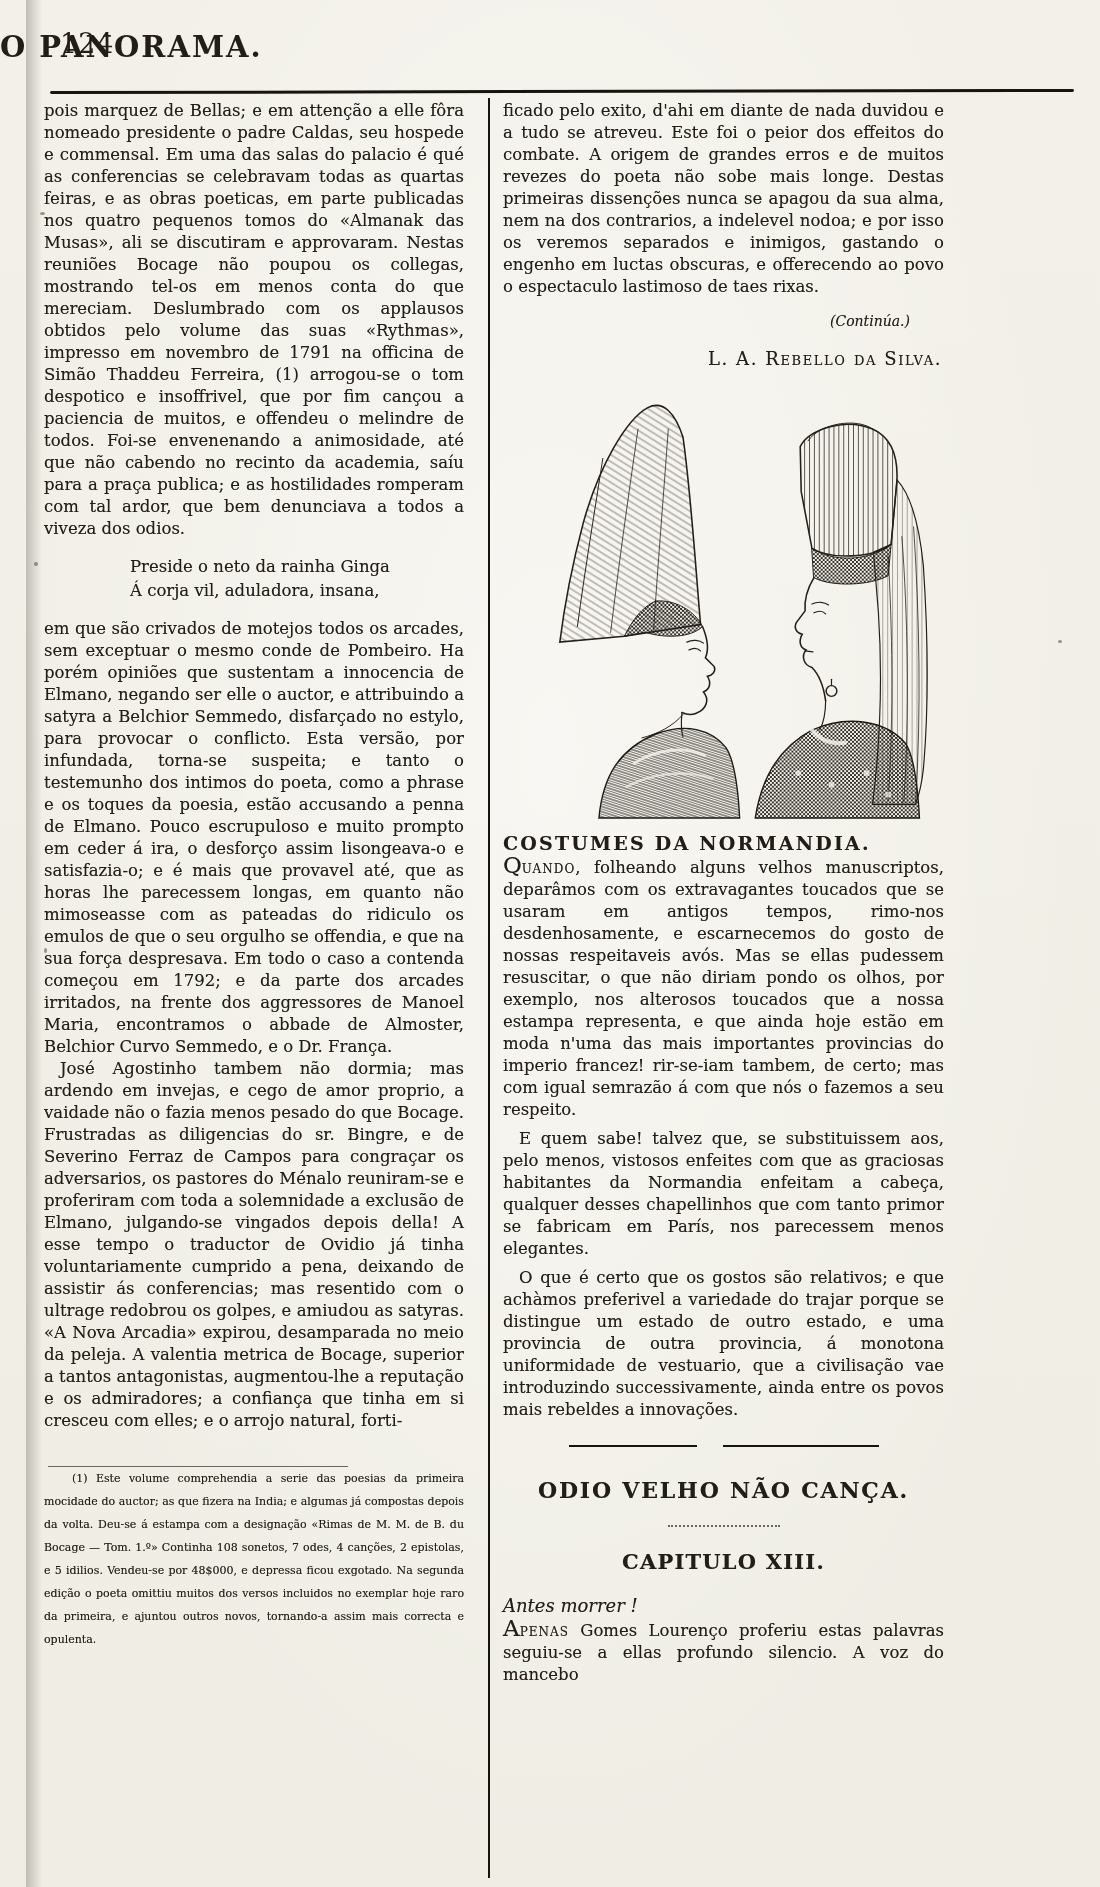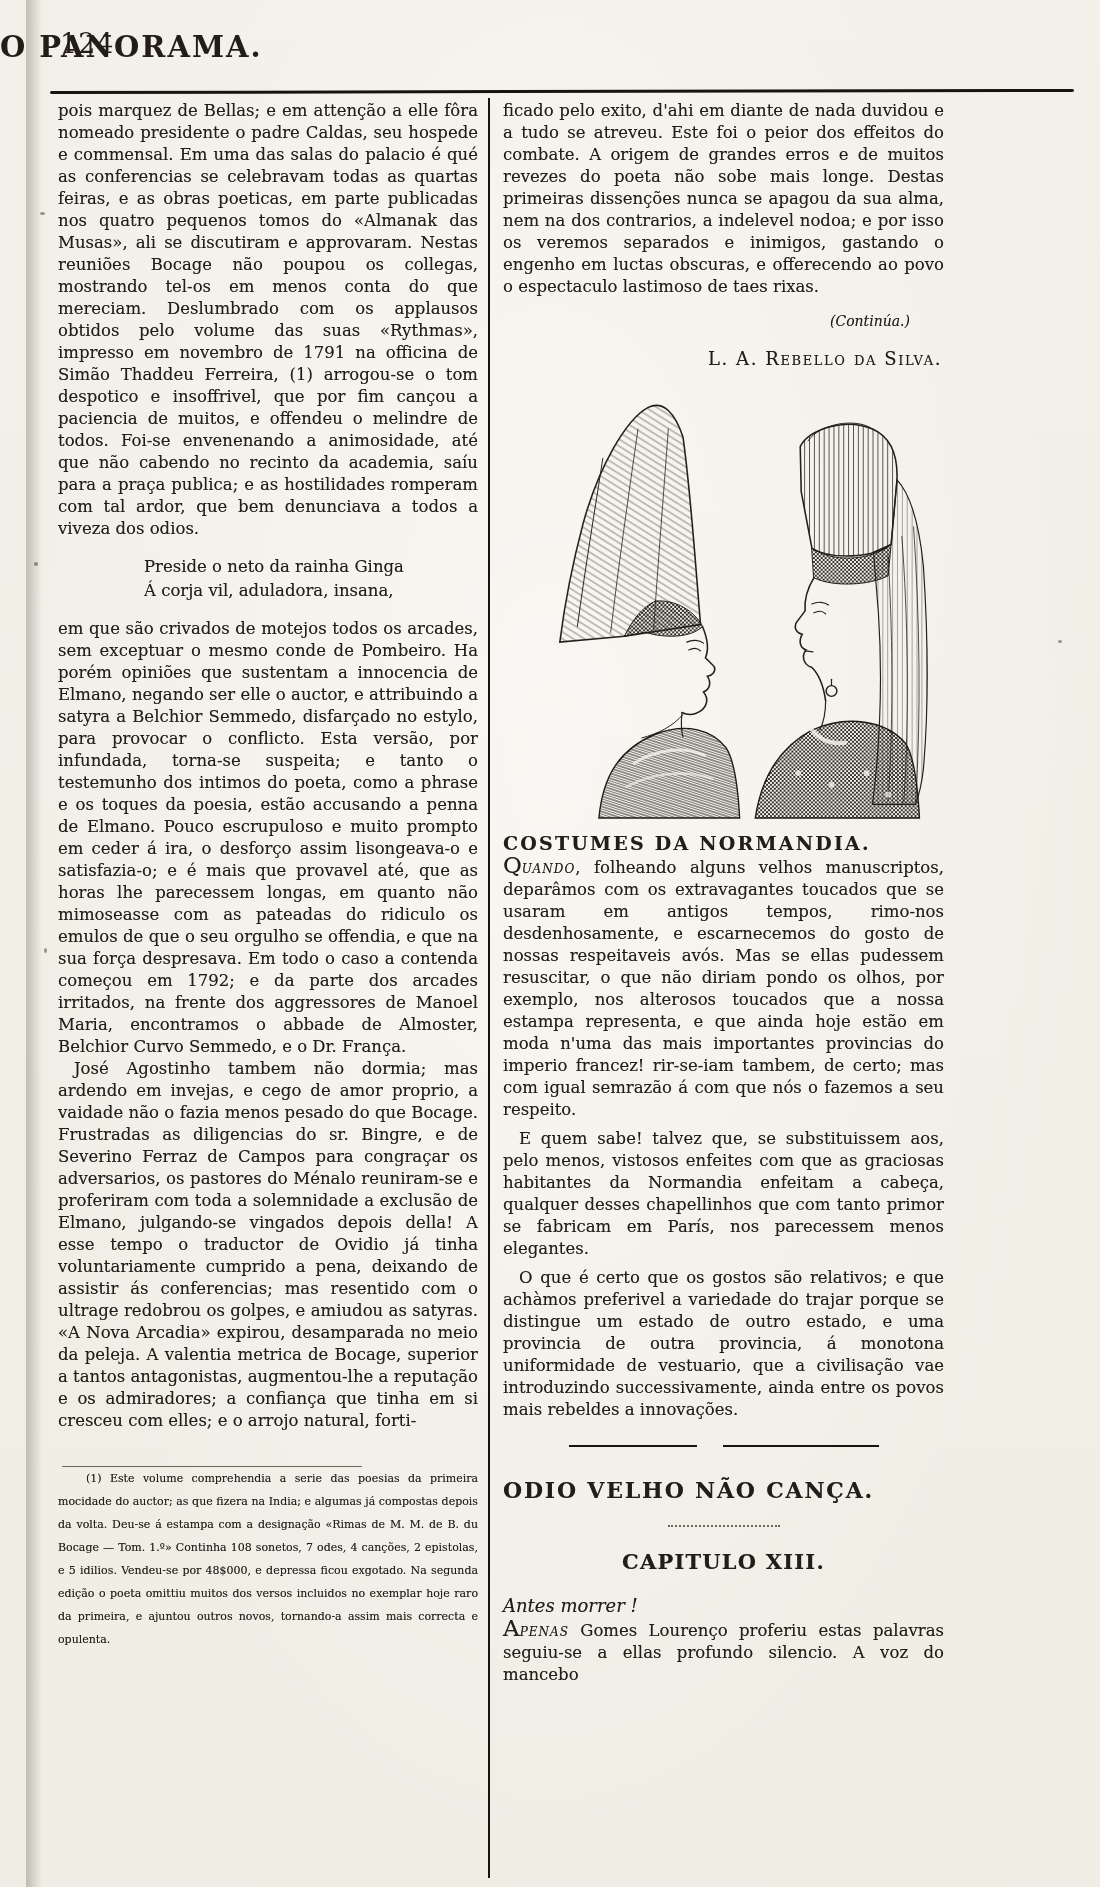--- a/index.html
+++ b/index.html
@@ -17,21 +17,21 @@
 
   .page-number{position:absolute;top:28px;left:60px;font-size:27px;letter-spacing:1px;}
   .masthead{position:absolute;top:30px;left:0;width:1010px;text-align:left;
     font-size:29px;font-weight:bold;letter-spacing:2px;}
   .head-rule{position:absolute;top:90px;left:50px;width:1024px;height:3px;
     background:#17130e;border-radius:2px;transform:rotate(-0.12deg);}
   .col-rule{position:absolute;top:98px;left:488px;width:2px;height:1780px;background:#17130e;}
 
   .col{position:absolute;top:100px;text-align:justify;font-size:16.5px;line-height:22px;
     text-shadow:0 0 0.4px rgba(30,25,18,0.45);}
-  .col-left{left:58px;width:420px;}
+  .col-left{left:44px;width:420px;}
   .col-right{left:503px;width:441px;}
   .col p{margin:0;}
   .indent{text-indent:16px;}
 
   .verse{margin:15px 0 15px 86px;text-align:left;line-height:24px;}
   .verse div{white-space:nowrap;}
 
   .footnote-rule{margin:34px 0 0 4px;width:300px;height:1px;background:#6e665a;}
   .footnote{margin-top:14px;font-size:11px;line-height:23px;text-indent:28px;}
 
@@ -39,28 +39,28 @@
   .signature{text-align:right;font-variant:small-caps;font-size:18px;letter-spacing:1.6px;
     margin:16px 2px 14px 0;}
 
   .illustration{margin:20px auto 0;width:432px;height:430px;}
   .illustration svg{display:block;width:100%;height:100%;}
   .caption{font-weight:bold;font-size:19px;letter-spacing:2.2px;margin-top:12px;}
 
   .article-p1{margin-top:20px;}
   .article .col-p{margin-top:7px;}
   .lead-cap{font-size:23px;line-height:1;}
-  .lead-sc{font-variant:small-caps;letter-spacing:1px;font-style:italic;}
+  .lead-sc{font-variant:small-caps;letter-spacing:1px;}
 
   .double-dash{margin:24px auto 0;width:310px;display:flex;gap:26px;align-items:center;}
   .double-dash .seg{height:2px;background:#17130e;}
   .double-dash .seg:first-child{width:128px;}
   .double-dash .seg:last-child{width:156px;}
 
-  .romance-title{text-align:left;font-size:22px;font-weight:bold;letter-spacing:1.8px;margin-top:32px;}
+  .romance-title{text-align:center;font-size:22px;font-weight:bold;letter-spacing:1.8px;margin-top:32px;}
   .romance-subtitle{text-align:center;font-variant:small-caps;font-size:19px;letter-spacing:2.4px;margin-top:24px;}
   .dotted-rule{margin:24px auto 0;width:112px;border-top:2px dotted #6e665a;}
   .chapter{text-align:center;font-weight:bold;font-size:21px;letter-spacing:1.2px;margin-top:24px;}
   .epigraph{font-style:italic;font-size:18px;margin-top:22px;}
   .opening{margin-top:20px;}
 </style>
 </head>
 <body>
 
 <div class="page-edge"></div>

